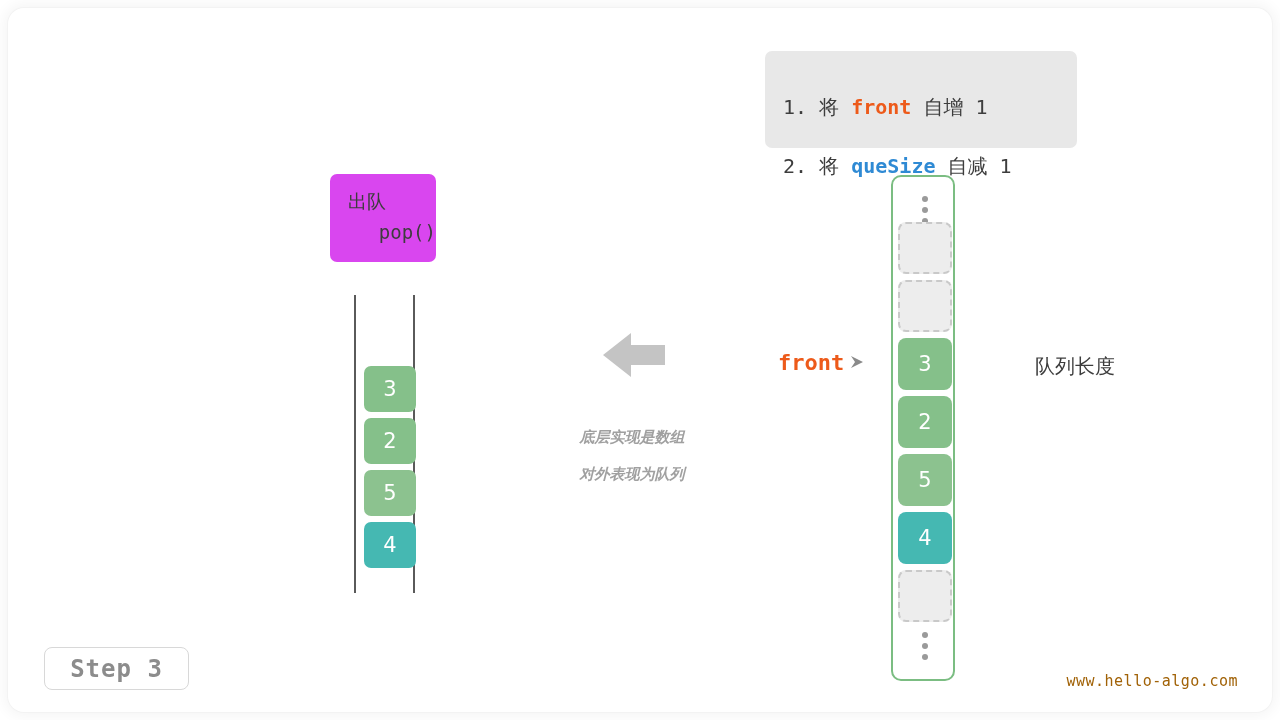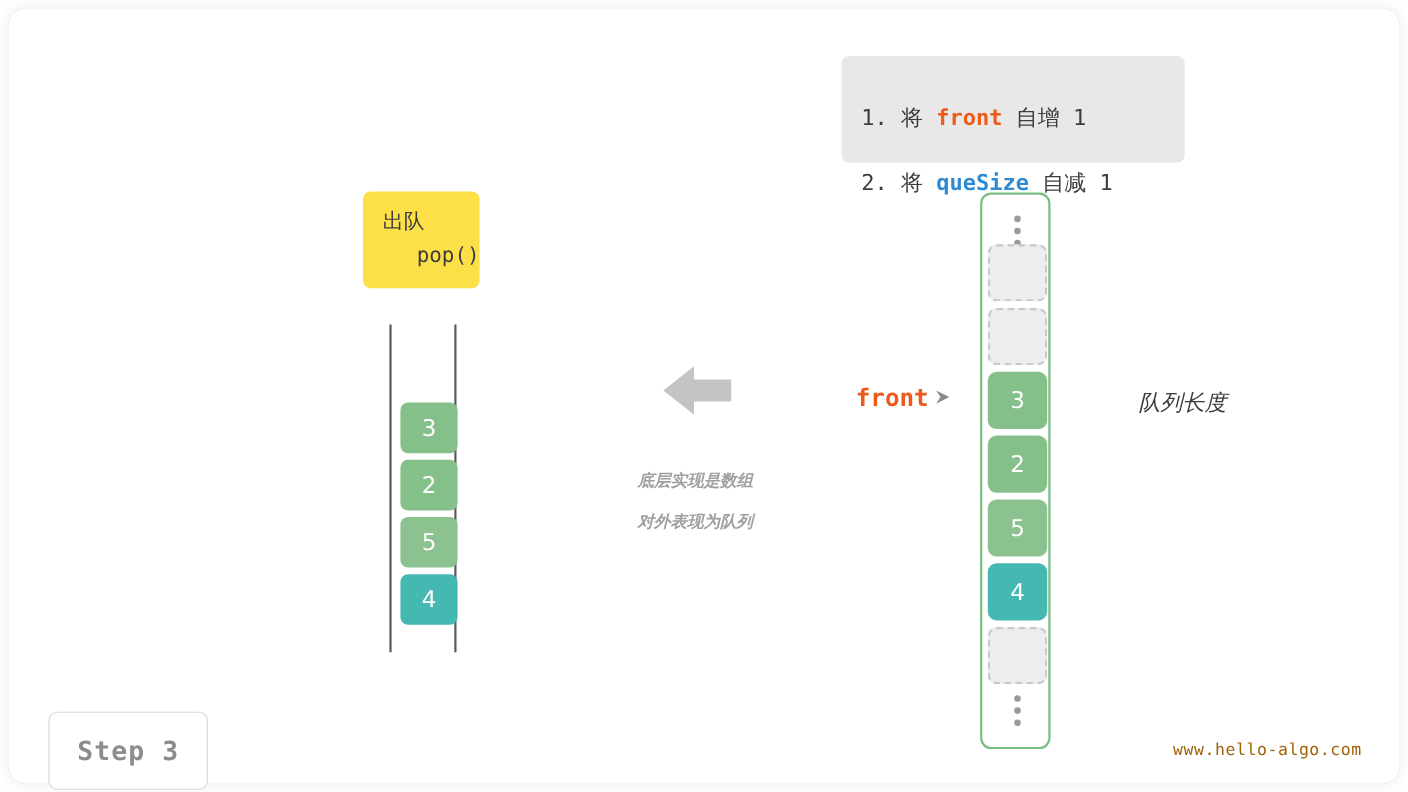--- a/index.html
+++ b/index.html
@@ -62,21 +62,21 @@
     text-align: right;
   }
 
   
   #pop-box {
     position: absolute;
     left: 322px;
     top: 166px;
     width: 106px;
     height: 88px;
-    background: #fde047;
+    background: #d946ef;
     border-radius: 7px;
     box-sizing: border-box;
     padding: 12px 0 0 18px;
   }
   #pop-box .pop-line-cn {
     font-family: "DejaVu Sans", sans-serif;
     font-size: 19px;
     line-height: 31px;
     color: #3d3d3d;
   }
@@ -218,21 +218,20 @@
   .acell.empty {
     background: #ededed;
     border: 2px dashed #c9c9c9;
   }
 
   
   #quesize-note {
     position: absolute;
     left: 1027px;
     top: 342px;
-    font-style: italic;
   }
   #quesize-note .note-cn {
     font-family: "DejaVu Sans", sans-serif;
     font-size: 20px;
     line-height: 32px;
     color: #3d3d3d;
   }
   #quesize-note .note-code {
     font-family: "DejaVu Sans Mono", "Liberation Mono", monospace;
     font-size: 20px;
@@ -240,21 +239,21 @@
     color: #3d3d3d;
     white-space: pre;
   }
 
   
   #step-badge {
     position: absolute;
     left: 36px;
     top: 639px;
     width: 145px;
-    height: 71px;
+    height: 43px;
     border: 1px solid #d8d8d8;
     border-radius: 8px;
     box-sizing: border-box;
     display: flex;
     align-items: center;
     justify-content: center;
     background: #ffffff;
   }
   #step-badge .step-text {
     font-family: "DejaVu Sans Mono", "Liberation Mono", monospace;

